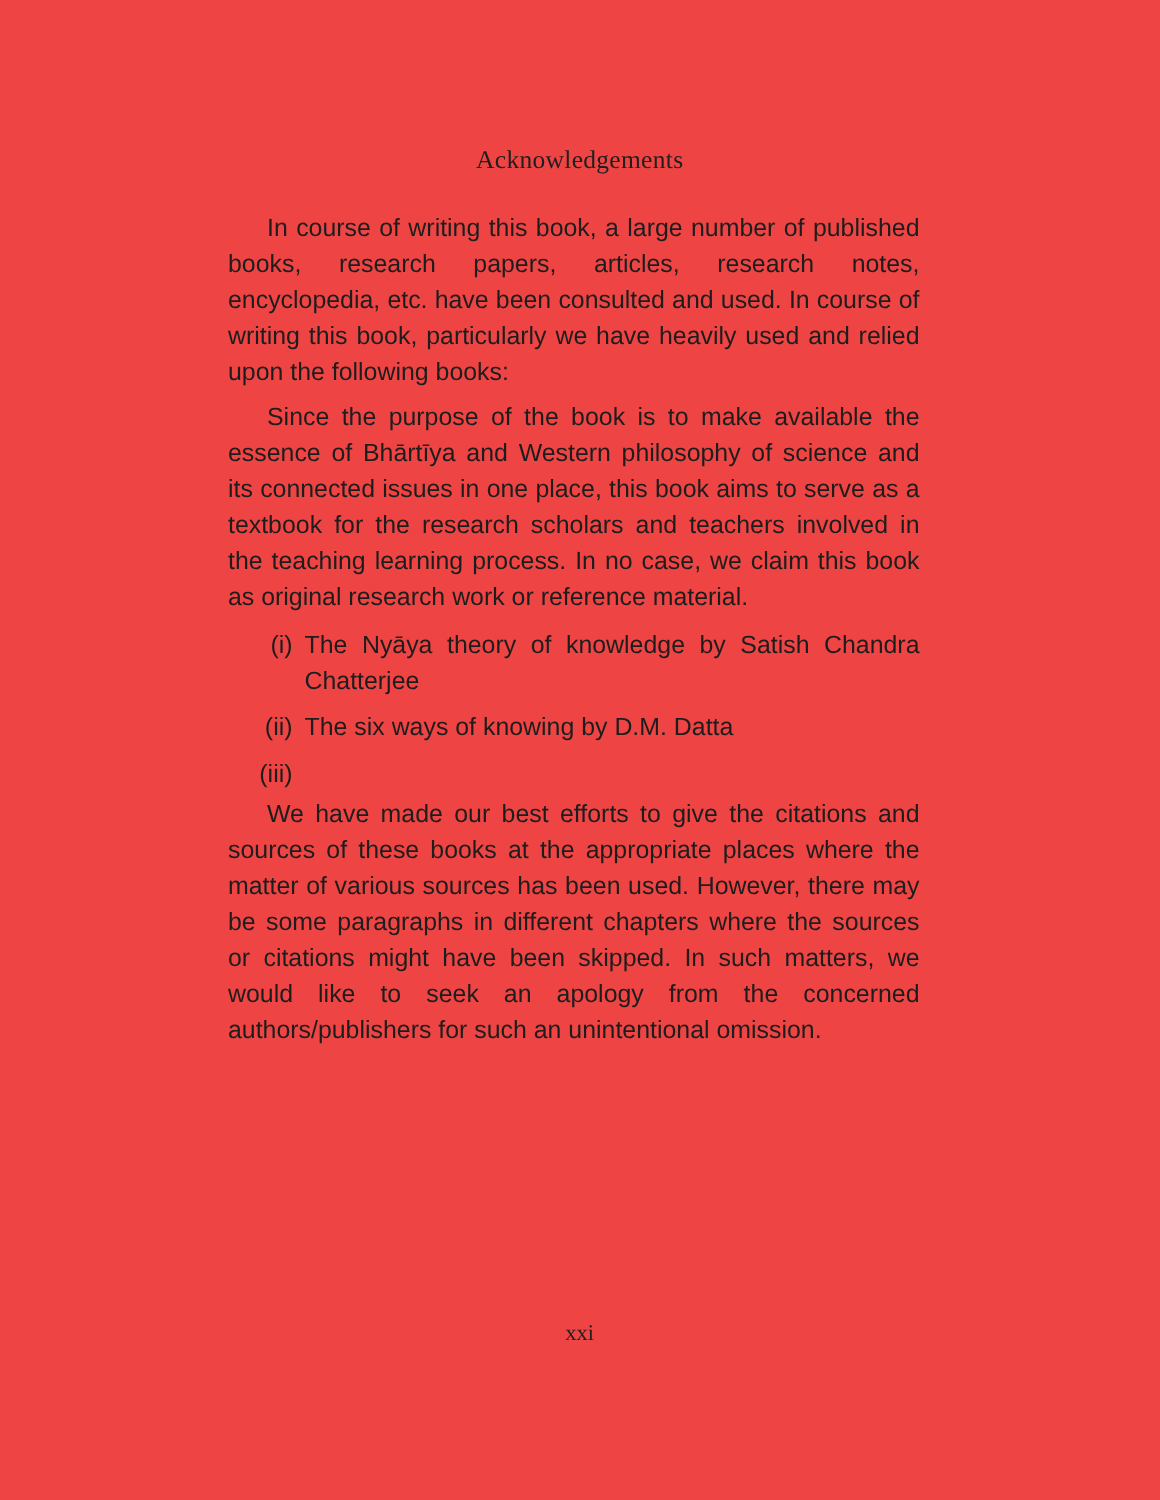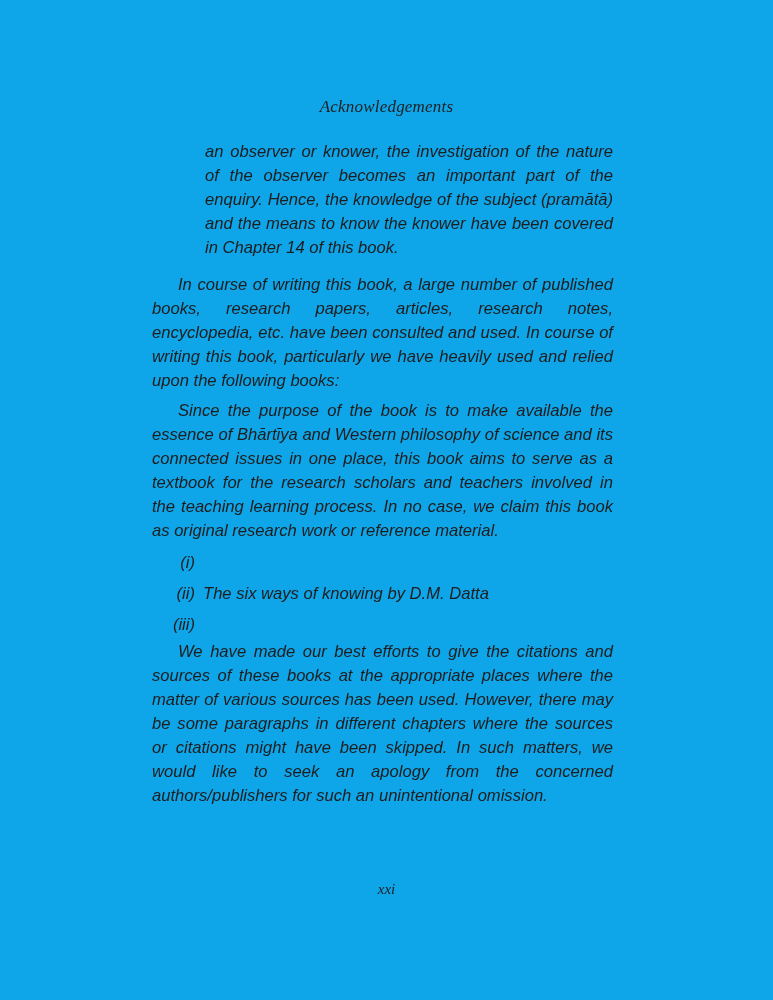--- a/index.html
+++ b/index.html
@@ -11,22 +11,21 @@
       height: 1000px;
       background: #ffffff;
       font-family: "Liberation Sans", "DejaVu Sans", sans-serif;
       color: #1d1d1d;
       overflow: hidden;
     }
     .page {
       position: relative;
       width: 773px;
       height: 1000px;
-      background: #0ea5e9;
-      font-style: italic;
+      background: #ef4444;
     }
     .doc-title {
       margin: 0;
       padding-top: 97px;
       text-align: center;
       font-family: "Liberation Serif", "DejaVu Serif", serif;
       font-weight: 400;
       font-size: 17px;
       line-height: 20px;
       color: #1f1f1f;
@@ -83,30 +82,30 @@
   </style>
 </head>
 <body>
 
 <div class="page">
 
   <h1 class="doc-title">Acknowledgements</h1>
 
   <div class="content">
 
-    <p class="para para-block-indent">an observer or knower, the investigation of the nature of the observer becomes an important part of the enquiry. Hence, the knowledge of the subject (pramātā) and the means to know the knower have been covered in Chapter 14 of this book.</p>
 
     <p class="para p3">In course of writing this book, a large number of published books, research papers, articles, research notes, encyclopedia, etc. have been consulted and used. In course of writing this book, particularly we have heavily used and relied upon the following books:</p>
 
     <p class="para p2">Since the purpose of the book is to make available the essence of Bhārtīya and Western philosophy of science and its connected issues in one place, this book aims to serve as a textbook for the research scholars and teachers involved in the teaching learning process. In no case, we claim this book as original research work or reference material.</p>
 
     <div class="book-list">
 
       <div class="list-item">
         <span class="list-label">(i)</span>
+        <span class="list-text">The Nyāya theory of knowledge by Satish Chandra Chatterjee</span>
       </div>
 
       <div class="list-item">
         <span class="list-label">(ii)</span>
         <span class="list-text">The six ways of knowing by D.M. Datta</span>
       </div>
 
       <div class="list-item">
         <span class="list-label">(iii)</span>
       </div>

